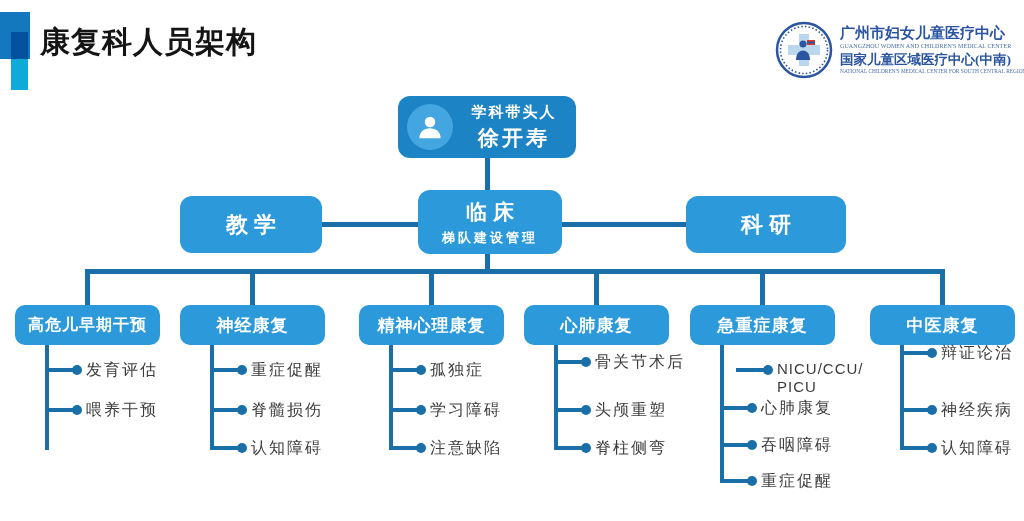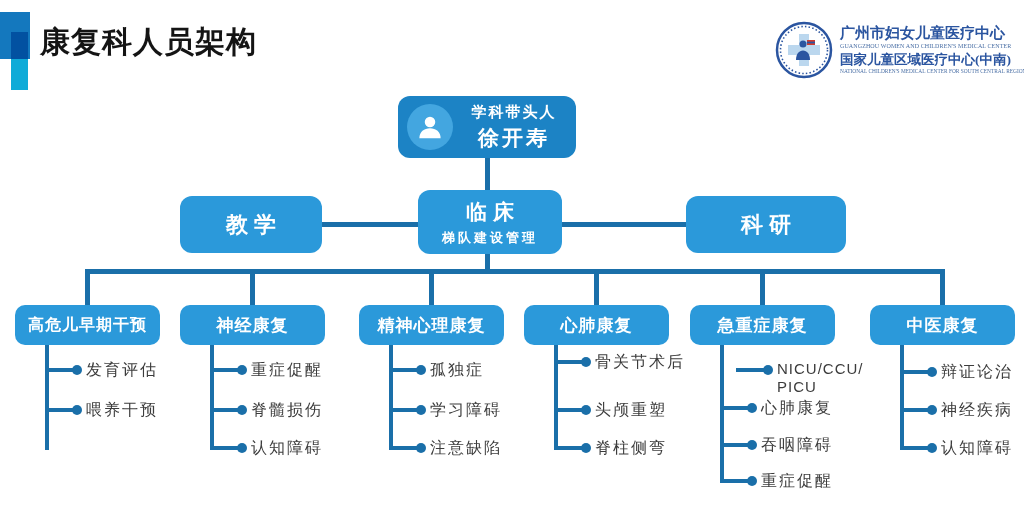--- a/index.html
+++ b/index.html
@@ -212,21 +212,21 @@
     <div class="leaf-row" style="top:166px">
       <span class="twig"></span>
       <span class="dot"></span>
       <span class="leaf-label">重症促醒</span>
     </div>
   </div>
 
   <div class="branch-col" style="left:870px">
     <div class="branch-box">中医康复</div>
     <div class="vline" style="height:105px"></div>
-    <div class="leaf-row" style="top:57px">
+    <div class="leaf-row" style="top:38px">
       <span class="twig"></span>
       <span class="dot"></span>
       <span class="leaf-label">辩证论治</span>
     </div>
     <div class="leaf-row" style="top:95px">
       <span class="twig"></span>
       <span class="dot"></span>
       <span class="leaf-label">神经疾病</span>
     </div>
     <div class="leaf-row" style="top:133px">

